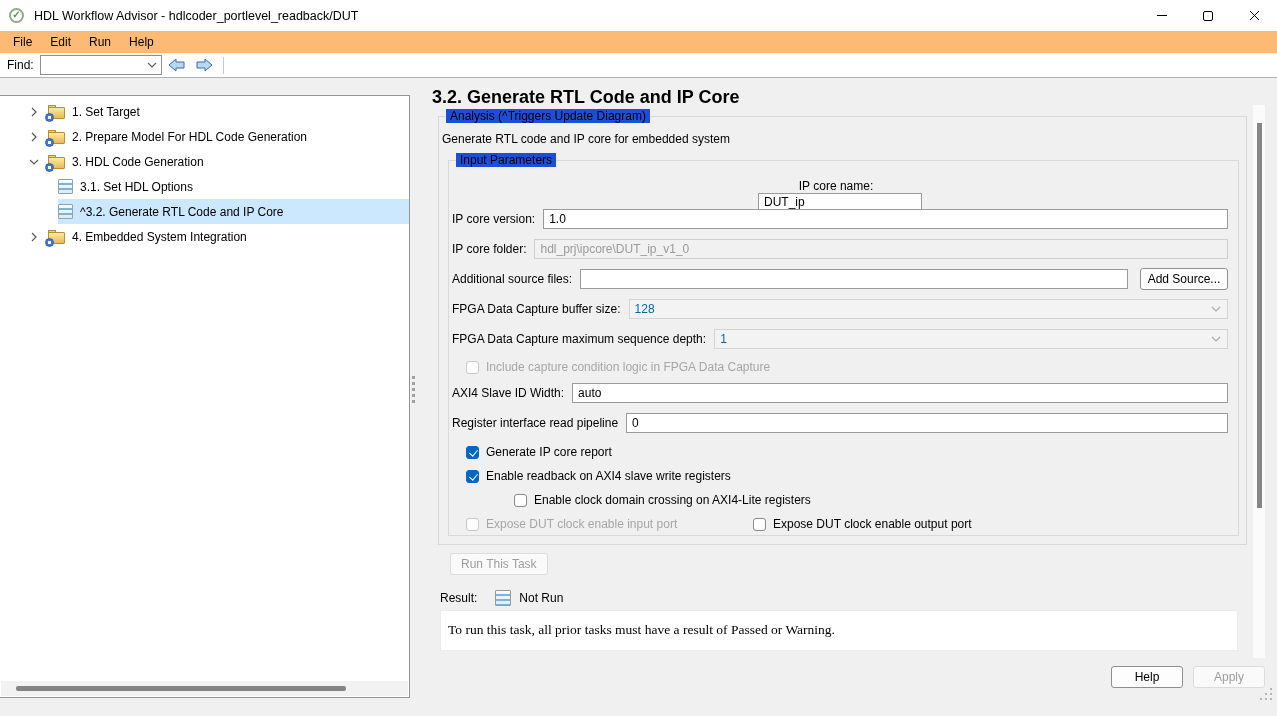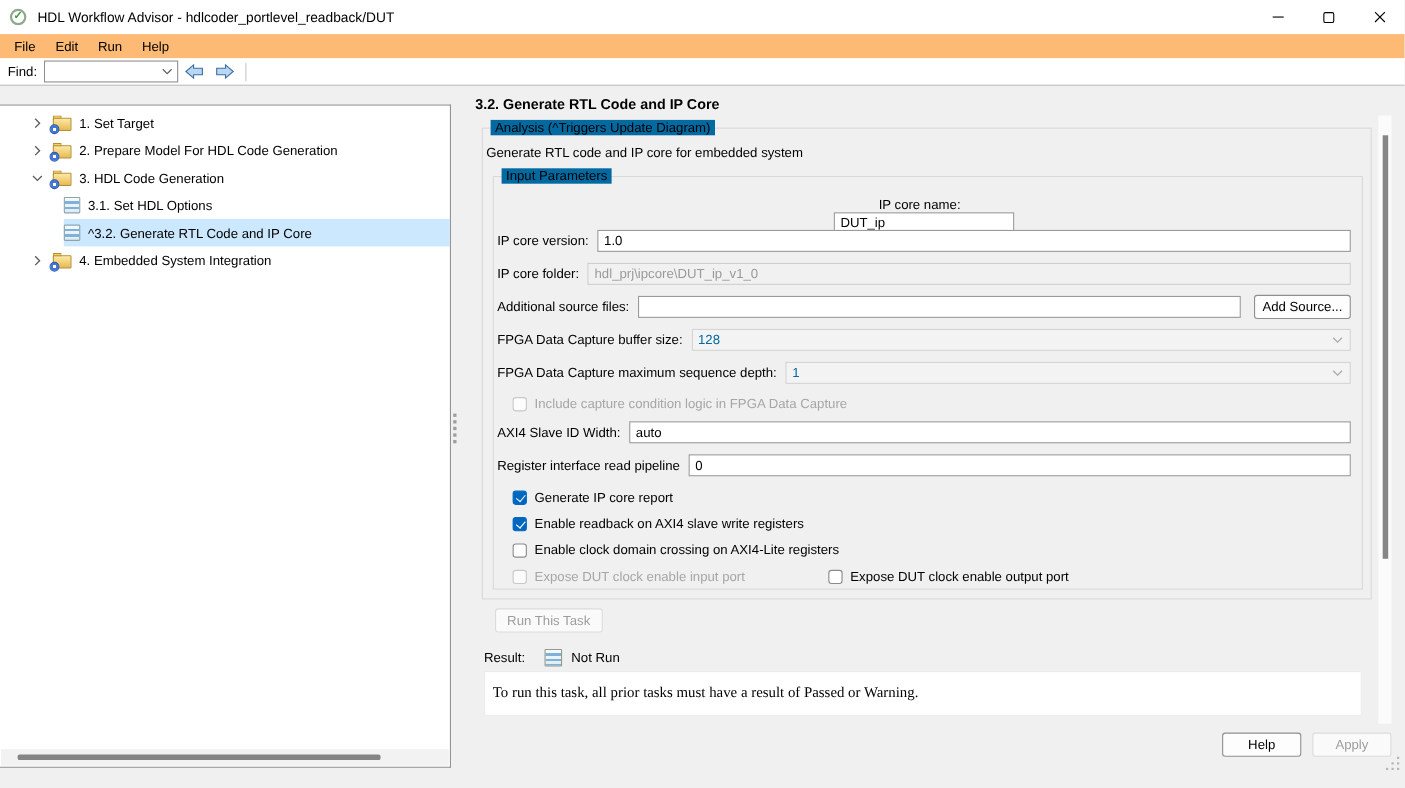--- a/index.html
+++ b/index.html
@@ -58,23 +58,23 @@
                      linear-gradient(#f6fbfe,#dcebf5); }
   .icon-task.result { border-color:#9a9a8a; width:16px; height:16px; }
   
   .splitter-dots { position:absolute; left:412px; top:298px; width:3px; height:3px; background:#9f9f9f;
     box-shadow:0 6px 0 #9f9f9f, 0 12px 0 #9f9f9f, 0 18px 0 #9f9f9f, 0 24px 0 #9f9f9f; }
   
   .tree-hscroll { position:absolute; left:1px; right:1px; bottom:1px; height:15px; background:#f2f2f2; }
   .tree-hscroll .thumb { position:absolute; left:15px; top:5px; width:330px; height:5px; background:#848484; border-radius:2px;}
   
   .right-panel { position:absolute; left:411px; top:0; width:866px; height:638px; }
-  .heading { position:absolute; left:21px; top:9px; font-weight:bold; font-size:13px; }
+  .heading { position:absolute; left:21px; top:9px; font-weight:bold; font-size:18px; }
   .groupbox { position:absolute; border:1px solid #d9d9d9; }
-  .groupbox > .legend { position:absolute; top:-8px; left:7px; background:#0369a1; padding:0 4px; white-space:nowrap;}
+  .groupbox > .legend { position:absolute; top:-8px; left:7px; background:#1d4ed8; padding:0 4px; white-space:nowrap;}
   .gb-analysis { left:27px; top:38px; width:809px; height:429px; }
   .gb-desc { position:absolute; left:3px; top:15px; white-space:nowrap; }
   .gb-input { left:9px; top:43px; width:791px; height:376px; }
   .frow { position:absolute; left:3px; right:10px; height:20px; display:flex; align-items:center; }
   .frow .flabel { margin-right:8px; white-space:nowrap; }
   .tbox { flex:1; height:20px; border:1px solid #9a9a9a; background:#fff; font:inherit; padding-left:5px; outline:none;}
   .tbox:disabled, .tbox.disabled { border-color:#cfcfcf; background:#f1f1f1; color:#9a9a9a; }
   .dropdown { flex:1; height:20px; border:1px solid #d4d4d4; background:#f3f3f3; color:#0369a1;
     display:flex; align-items:center; padding-left:5px; }
   .dropdown .dval { flex:1; }
@@ -325,21 +325,21 @@
           </span>
         </div>
 
         <div class="frow" style="top:305px;">
           <span class="cb-item">
             <span class="cb checked"></span>
             <span>Enable readback on AXI4 slave write registers</span>
           </span>
         </div>
 
-        <div class="frow" style="top:329px;">
+        <div class="frow" style="top:329px;margin-left:48px;">
           <span class="cb-item">
             <span class="cb"></span>
             <span>Enable clock domain crossing on AXI4-Lite registers</span>
           </span>
         </div>
 
         <div class="frow" style="top:353px;">
           <span class="cb-item cb-col2">
             <span class="cb disabled"></span>
             <span class="dim">Expose DUT clock enable input port</span>

